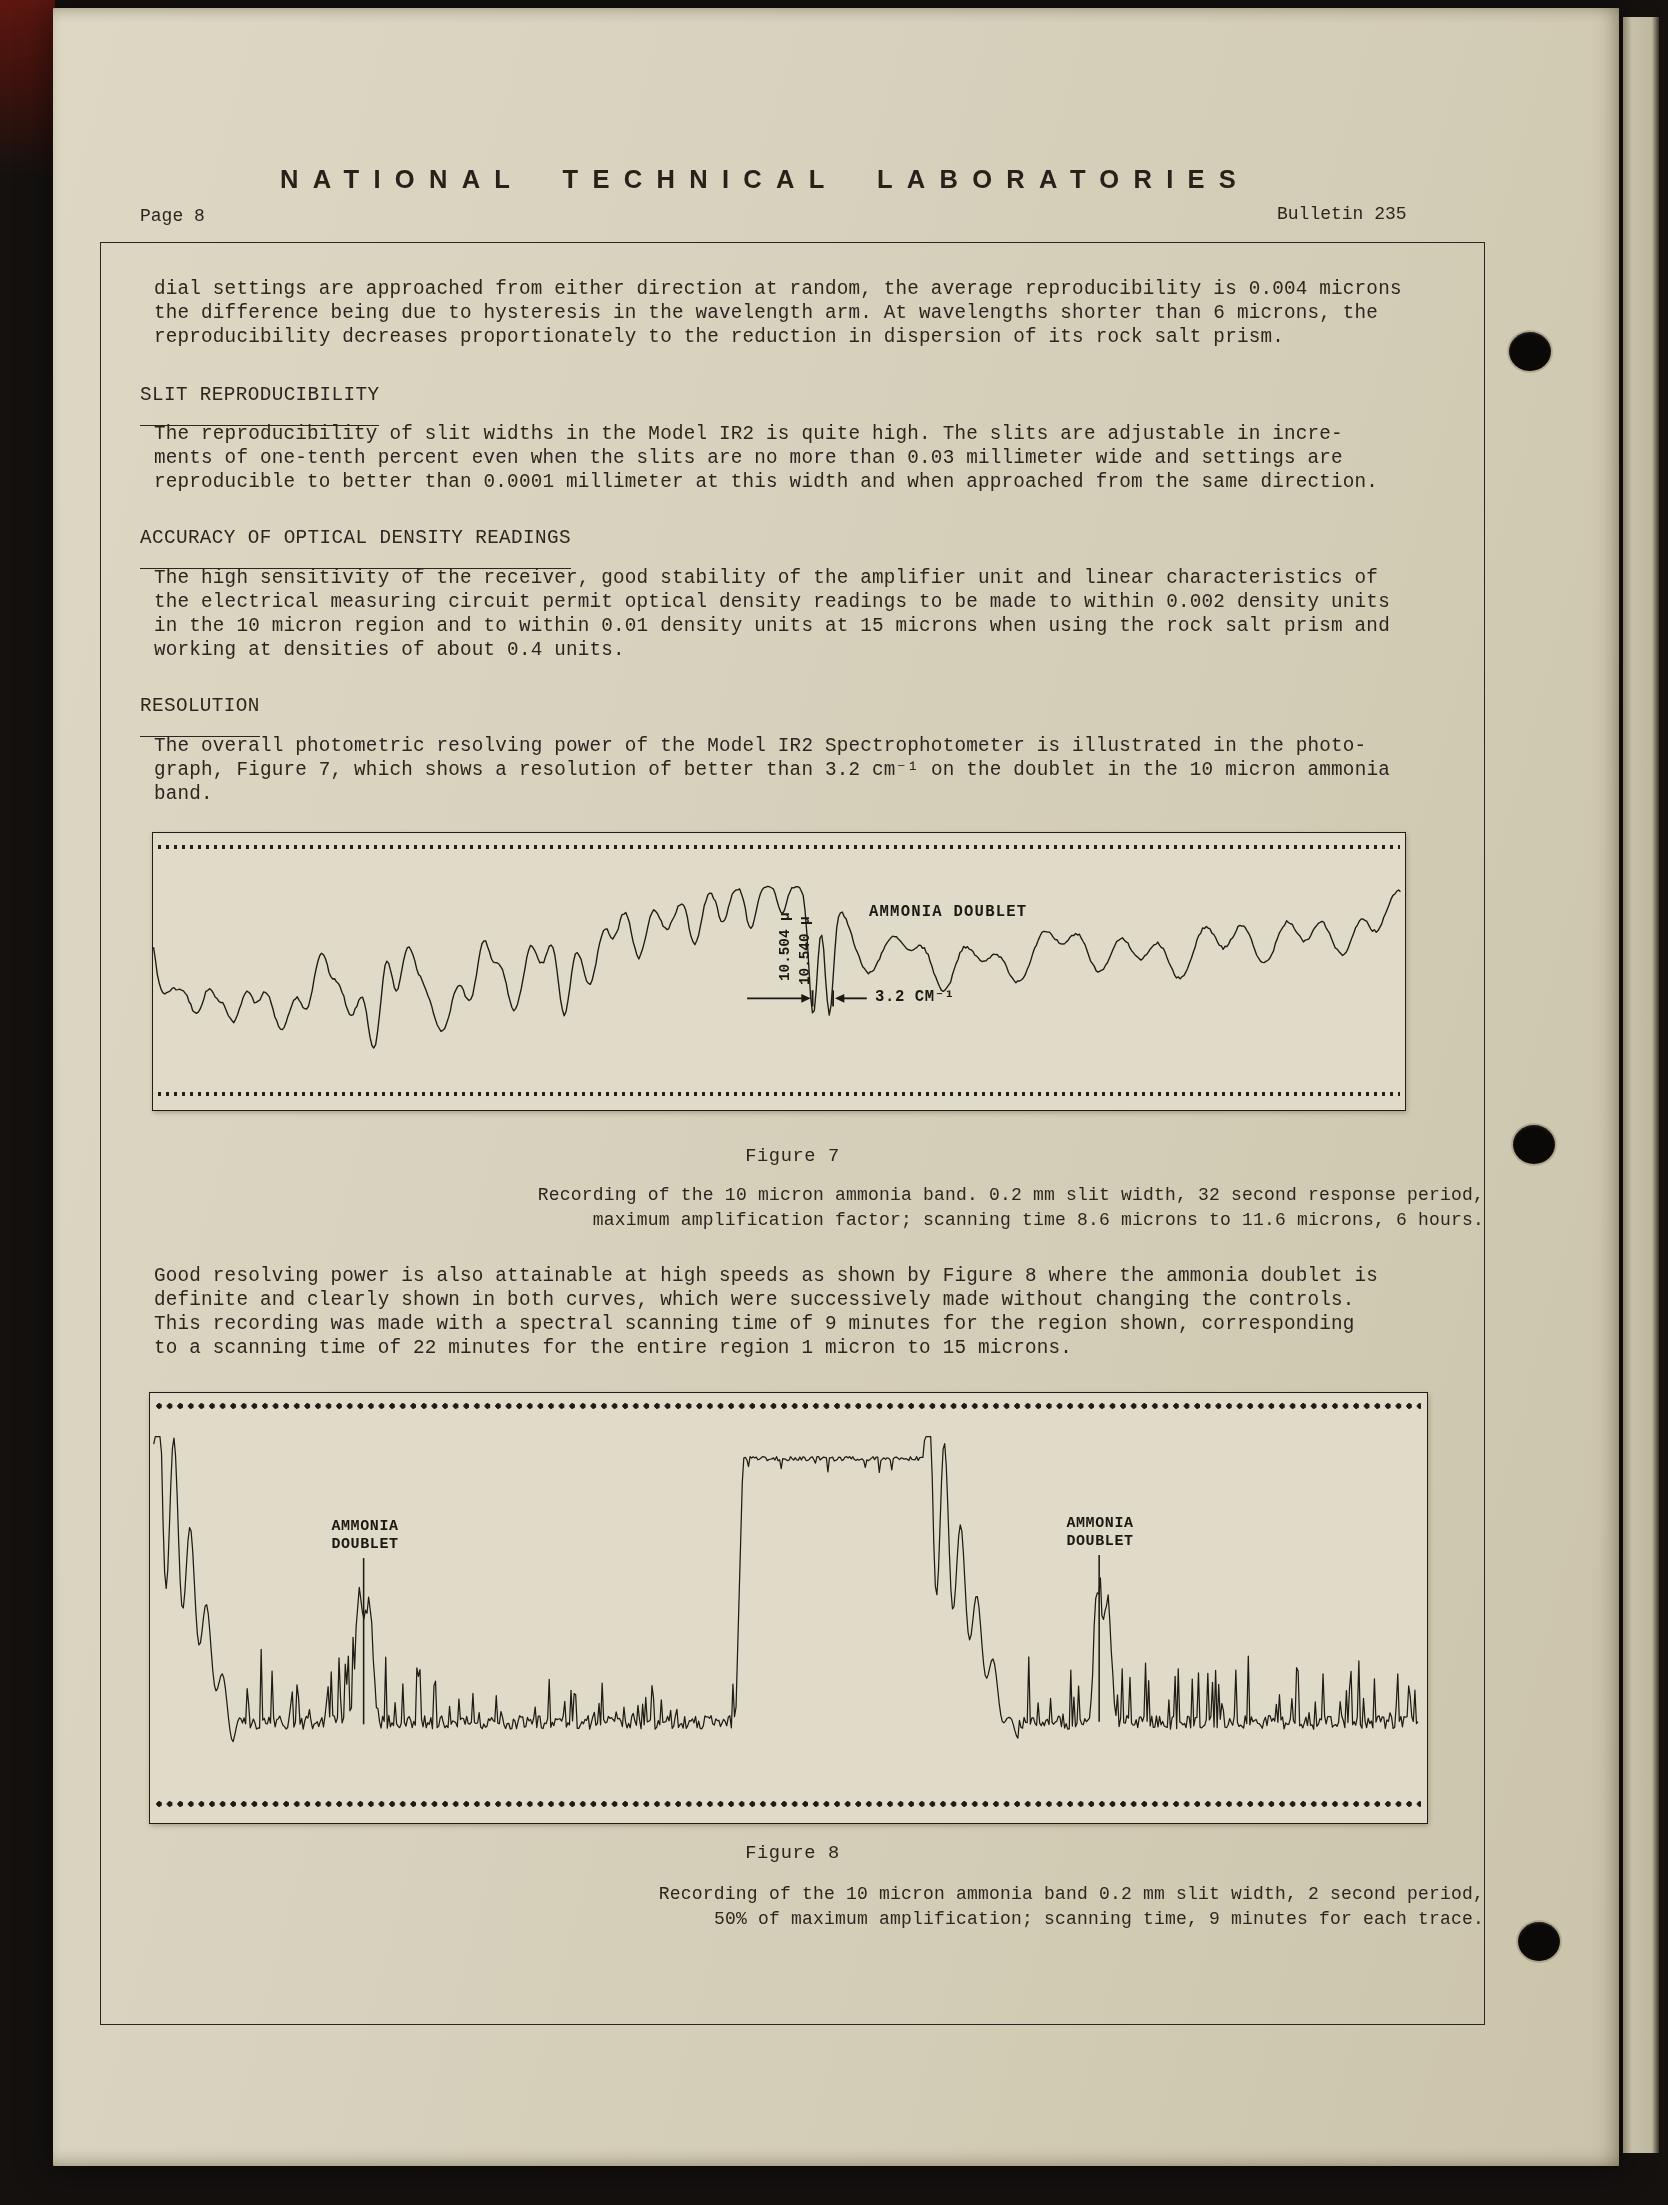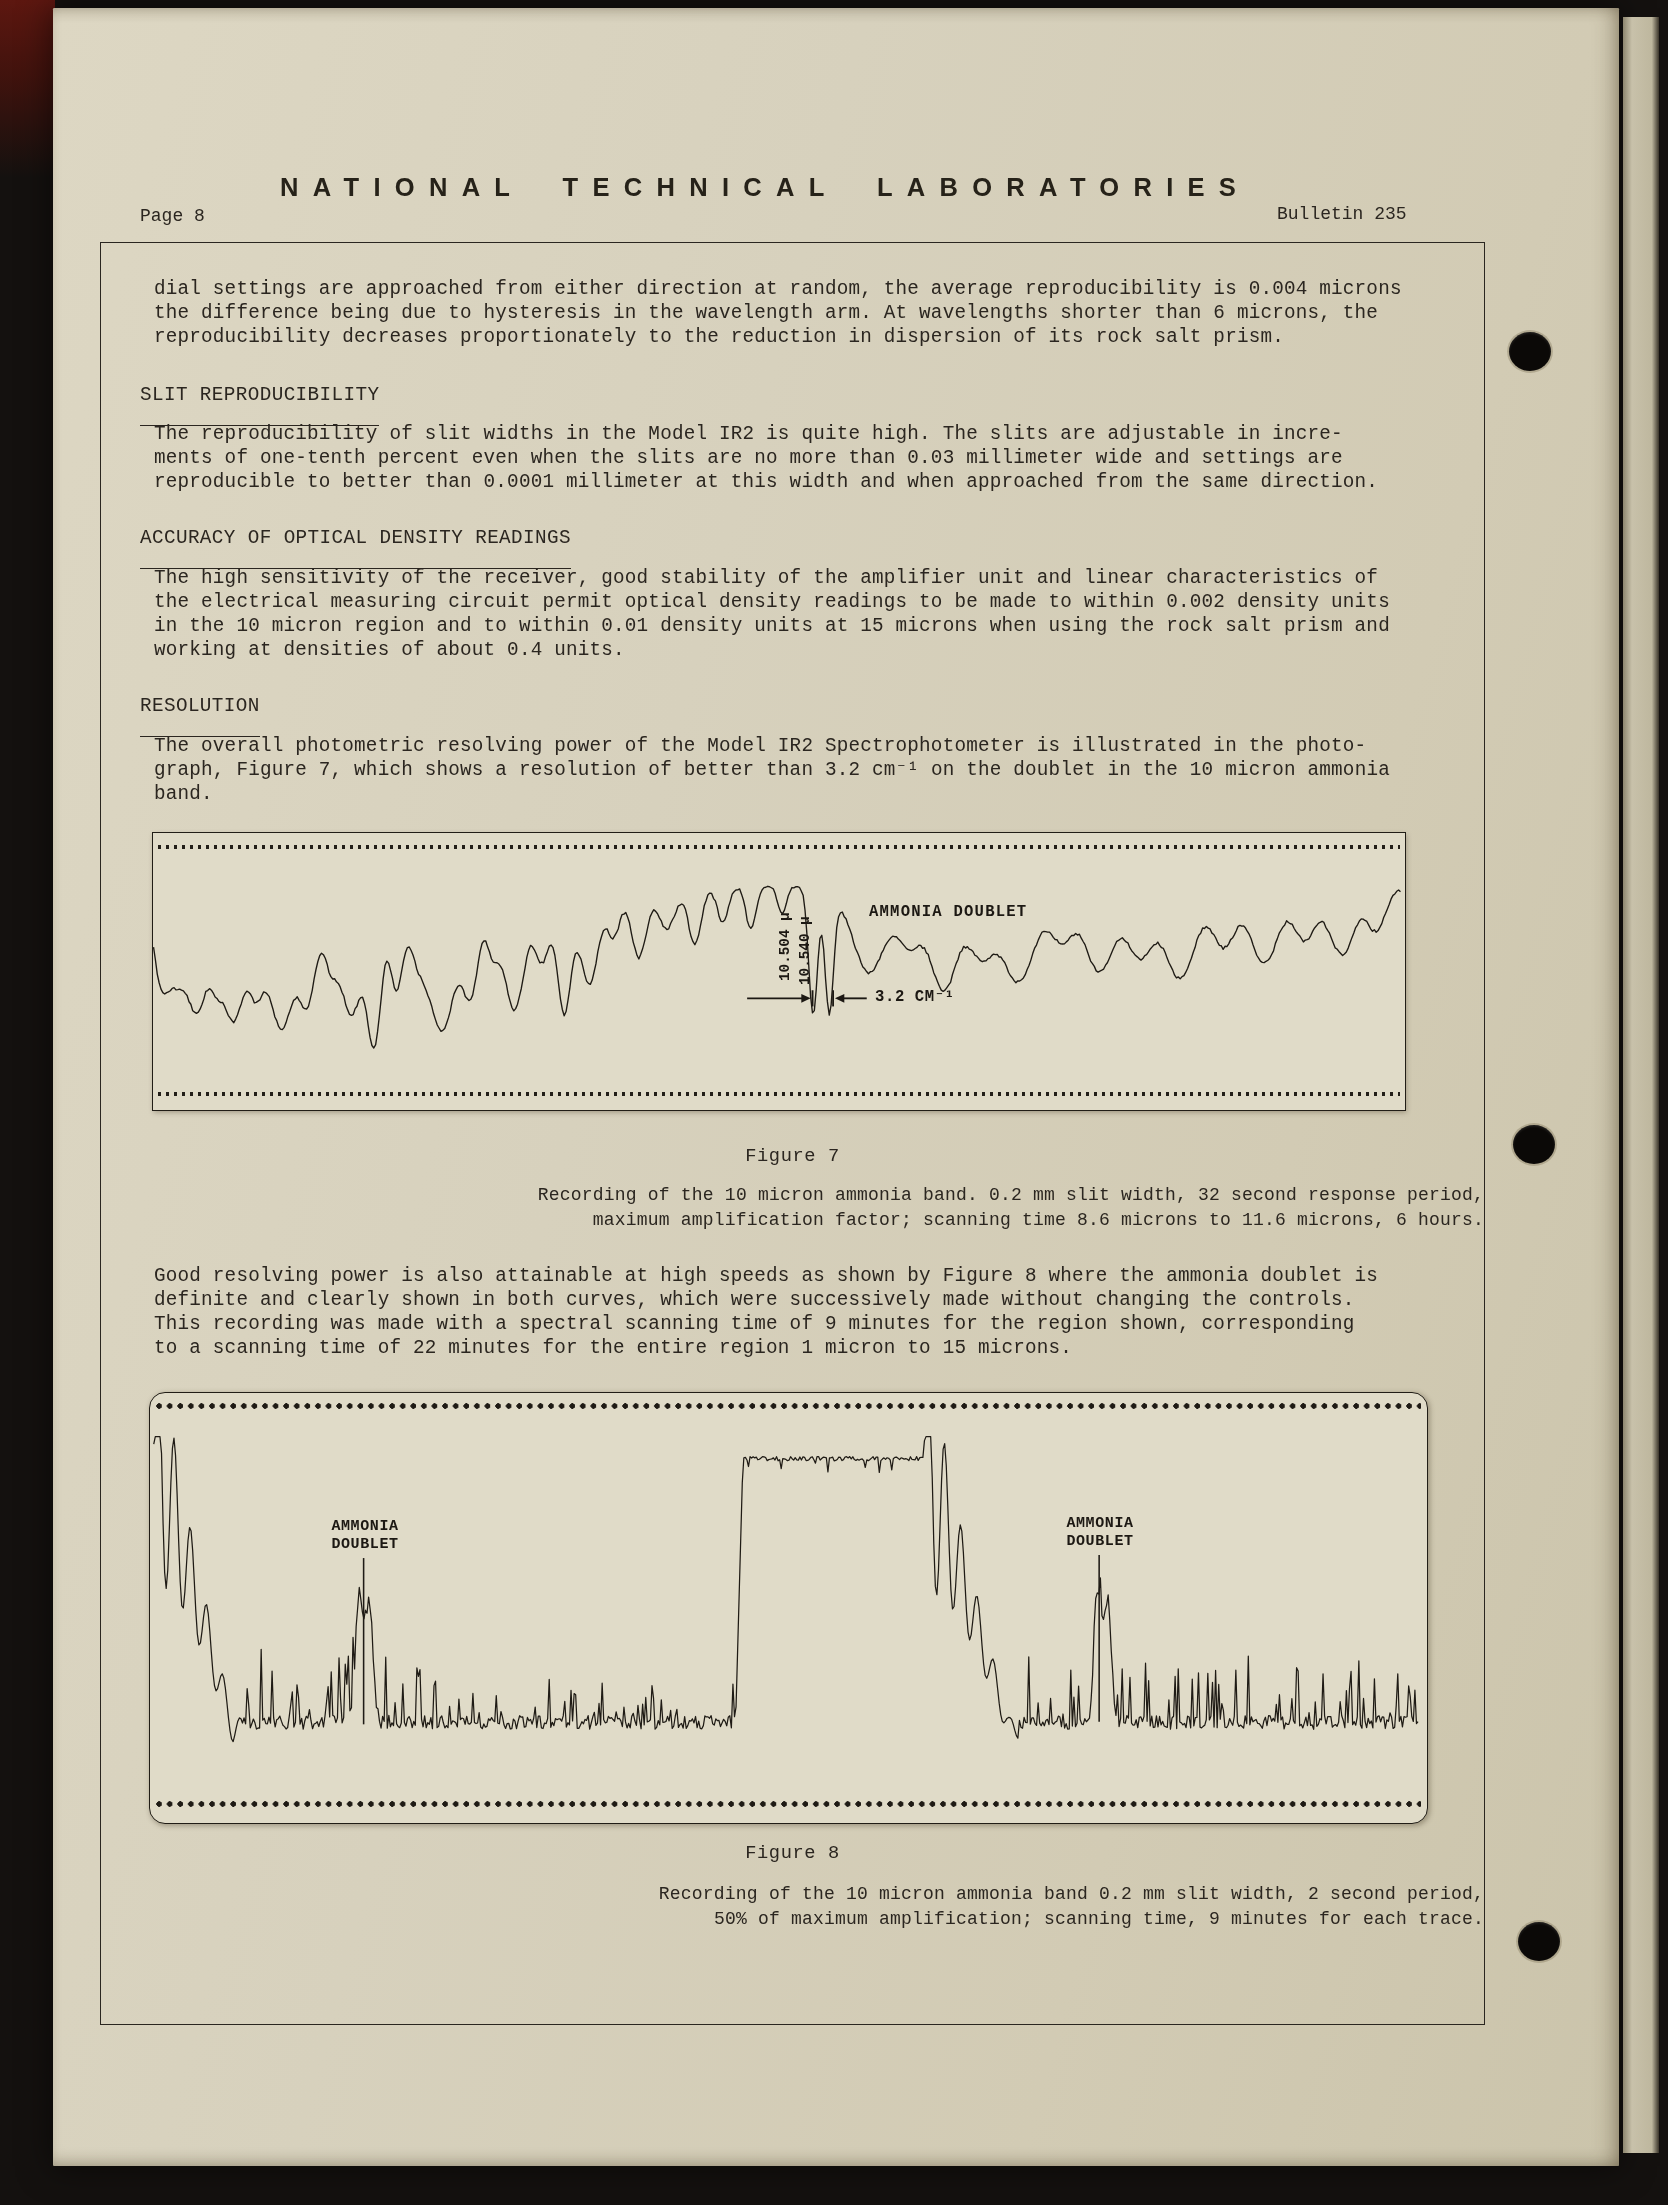--- a/index.html
+++ b/index.html
@@ -10,32 +10,32 @@
   #paper{position:absolute;left:53px;top:7.5px;width:1566px;height:2158px;
       background:linear-gradient(105deg,#ddd7c3 0%,#d7d1bd 38%,#d2cbb4 72%,#cbc4ab 100%);
       box-shadow:0 0 34px rgba(0,0,0,.6), inset -12.5px 0 21px -8.7px rgba(70,58,34,.45),
                  inset 0 -10px 16px -7.5px rgba(70,58,34,.30), inset 0 8.7px 13.7px -8.7px rgba(70,58,34,.30);
       border-radius:1.2px;}
   #sheet-edge{position:absolute;left:1623px;top:17.4px;width:36px;height:2136px;
       background:linear-gradient(90deg,#8d866f 0%,#c8c1aa 25%,#beb79e 80%,#3a342a 100%);}
   .punch-hole{position:absolute;width:42px;height:39px;border-radius:50%;background:#0b0907;
       box-shadow:0 0 0 1.9px rgba(120,108,80,.35), inset 0 1.2px 2.5px rgba(255,255,255,.12);}
   .company{position:absolute;left:227px;top:157px;font-family:"Liberation Sans","DejaVu Sans",sans-serif;
-      font-weight:bold;font-size:25.5px;letter-spacing:14.3px;word-spacing:17.4px;color:#262219;white-space:nowrap;margin-top:8px;}
+      font-weight:bold;font-size:25.5px;letter-spacing:14.3px;word-spacing:17.4px;color:#262219;white-space:nowrap;}
   .pageno{position:absolute;left:87px;top:198px;font-size:18px;}
   .bulletin{position:absolute;left:1224px;top:196px;font-size:18px;}
   #frame{position:absolute;left:47px;top:234px;width:1383px;height:1781px;border:1.9px solid #2a2620;}
   .body-text{position:absolute;left:39px;width:1314px;font-size:19.3px;line-height:24px;
       letter-spacing:0.2px;white-space:pre-line;color:#2b2620;margin-left:14px;}
   .sec-head{position:absolute;left:39px;font-size:19.3px;letter-spacing:0.4px;}
   .sec-head span{display:inline-block;border-bottom:1.9px solid #2b2620;padding-bottom:19px;}
   .figure{position:absolute;border:1.9px solid #211d16;background:#e0dbc8;
       box-shadow:1.2px 1.9px 5px rgba(60,50,30,.35);}
   #fig7{left:51px;top:589px;width:1252px;height:277px;}
-  #fig8{left:48px;top:1149px;width:1277px;height:430px;border-radius:16px;}
+  #fig8{left:48px;top:1149px;width:1277px;height:430px;}
   .dots-sq{position:absolute;left:5px;right:5px;height:3.7px;
       background-image:repeating-linear-gradient(90deg,#221e18 0 3.1px,transparent 3.1px 8px);}
   .dots-rd{position:absolute;left:6.2px;right:6.2px;height:6.2px;
       background-image:radial-gradient(circle at 3.1px 3.1px,#1e1a14 2.6px,transparent 3px);
       background-size:10.6px 6.2px;background-repeat:repeat-x;}
   .trace-svg{position:absolute;left:0;}
   .fig-label{position:absolute;font-weight:bold;color:#1c1813;}
   .vlabel{position:absolute;white-space:nowrap;transform-origin:0 0;transform:rotate(-90deg);
       font-size:14.3px;font-weight:bold;color:#1c1813;}
   .doublet-label7{left:716px;top:70px;font-size:15.6px;letter-spacing:1.2px;}

